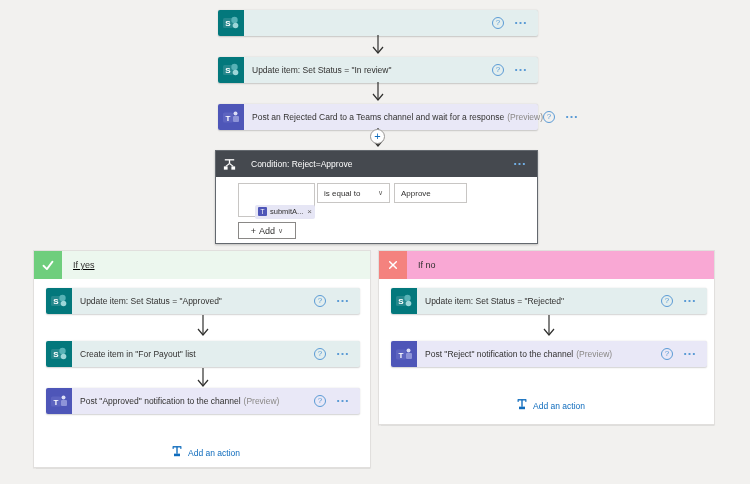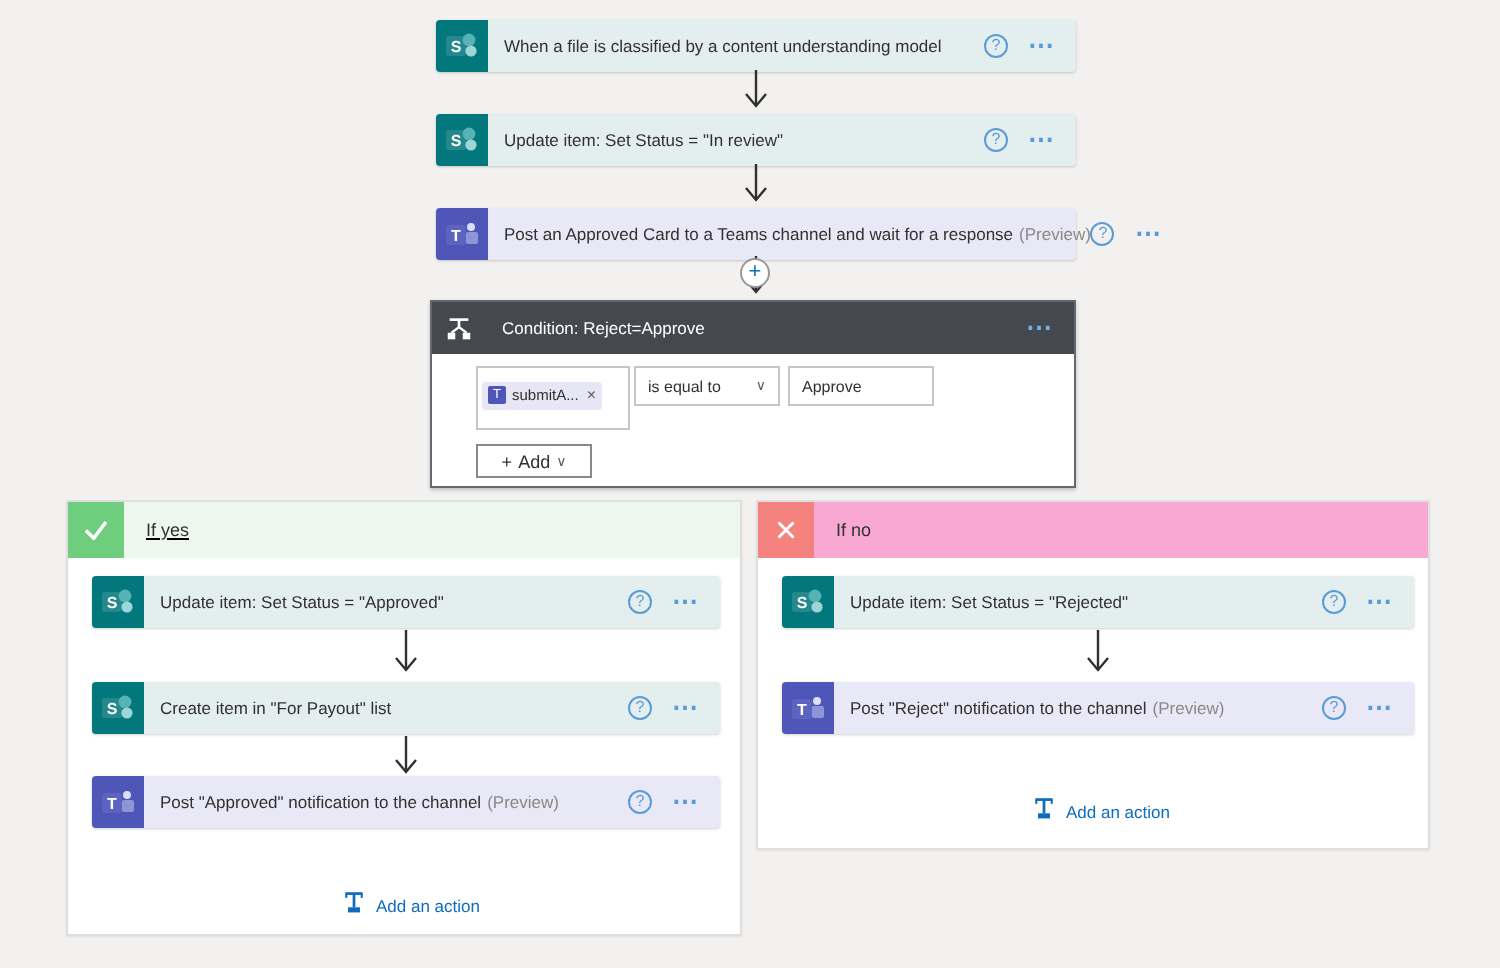--- a/index.html
+++ b/index.html
@@ -31,21 +31,21 @@
   
   .plus-circle { position:absolute; width:15px; height:15px; background:#fff; border:1px solid #9a9896;
                  border-radius:50%; color:#0f6cbd; font-size:11px; line-height:13px; text-align:center; cursor:pointer; }
 
   
   .cond { position:absolute; background:#fff; border:1px solid #63686e; box-shadow:0 1px 2px rgba(0,0,0,.22); }
   .cond-head { height:26px; background:#45494f; display:flex; align-items:center; cursor:pointer; }
   .cond-head .ttl { color:#fff; font-size:8.5px; margin-left:9px; }
   .cond-ico { width:26px; height:26px; display:flex; align-items:center; justify-content:center; }
   .cond-dots { color:#71afe5; margin-right:10px; font-size:13px; font-weight:bold; letter-spacing:1px; line-height:10px; cursor:pointer; }
-  .tokenbox { position:absolute; left:22px; top:32px; width:77px; height:32px; border:1px solid #c8c6c4; background:#fff; padding:2px; cursor:text; }
+  .tokenbox { position:absolute; left:22px; top:32px; width:77px; height:32px; border:1px solid #c8c6c4; background:#fff; padding:16px; cursor:text; }
   .tokpill { display:inline-flex; align-items:center; background:#e6e6f5; border-radius:2px; height:14px; padding:0 3px; max-width:70px; cursor:pointer; }
   .tokpill .mini { width:9px; height:9px; background:#4e56b8; border-radius:1px; color:#fff; font-size:6.5px;
                    line-height:9px; text-align:center; margin-right:3px; flex:0 0 9px; }
   .tokpill .tktxt { font-size:7.5px; color:#323130; white-space:nowrap; overflow:hidden; }
   .tokpill .tkx { font-size:8px; color:#605e5c; margin-left:4px; cursor:pointer; }
   .ctrl { position:absolute; top:32px; height:20px; border:1px solid #c8c6c4; background:#fff;
           font-size:8px; color:#323130; display:flex; align-items:center; padding:0 6px; }
   .ctrl .chev { margin-left:auto; color:#605e5c; font-size:7px; }
   .addbtn { position:absolute; left:22px; top:71px; width:58px; height:17px; border:1px solid #8a8886;
             background:#fff; font-size:9px; color:#323130; display:flex; align-items:center; justify-content:center; gap:3px; cursor:pointer; }
@@ -70,21 +70,20 @@
 
   <div class="card sp" style="left:218px; top:10px; width:320px;">
     <span class="card-icon sp-bg">
       <svg width="18" height="18" viewBox="0 0 18 18">
           <rect x="1" y="4" width="10" height="10" rx="1.5" fill="#25888d"></rect>
           <text x="6" y="12" font-size="8" font-weight="bold" fill="#ffffff" text-anchor="middle" font-family="Liberation Sans, sans-serif">S</text>
           <circle cx="12.5" cy="6" r="3.2" fill="#57b2b6"></circle>
           <circle cx="13.5" cy="11.5" r="2.8" fill="#9cd6d8"></circle>
         </svg>
     </span>
-    <span class="ttl">When a file is classified by a content understanding model</span>
     <span class="spacer"></span>
     <span class="help">?</span>
     <span class="dots">⋯</span>
   </div>
 
   <div class="arrow" style="left:371px; top:35px;">
     <svg width="14" height="22">
         <line x1="7" y1="0" x2="7" y2="17" stroke="#30302e" stroke-width="1.2"></line>
         <polyline points="2,12 7,18 12,12" fill="none" stroke="#30302e" stroke-width="1.2"></polyline>
       </svg>
@@ -114,21 +113,21 @@
 
   <div class="card teams" style="left:218px; top:104px; width:320px;">
     <span class="card-icon teams-bg">
       <svg width="18" height="18" viewBox="0 0 18 18">
           <circle cx="13.5" cy="5.5" r="2" fill="#dcdef5"></circle>
           <rect x="11" y="8" width="6" height="6" rx="1" fill="#8e94d8"></rect>
           <rect x="1" y="4.5" width="10" height="10" rx="1.5" fill="#5d64c0"></rect>
           <text x="6" y="12.5" font-size="8" font-weight="bold" fill="#ffffff" text-anchor="middle" font-family="Liberation Sans, sans-serif">T</text>
         </svg>
     </span>
-    <span class="ttl">Post an Approved Card to a Teams channel and wait for a response</span>
+    <span class="ttl">Post an Rejected Card to a Teams channel and wait for a response</span>
     <span class="prev">(Preview)</span>
     <span class="spacer"></span>
     <span class="help">?</span>
     <span class="dots">⋯</span>
   </div>
 
   <div class="arrow" style="left:371px; top:128px;">
     <svg width="14" height="22">
         <line x1="7" y1="0" x2="7" y2="17" stroke="#30302e" stroke-width="1.2"></line>
         <polyline points="2,12 7,18 12,12" fill="none" stroke="#30302e" stroke-width="1.2"></polyline>

